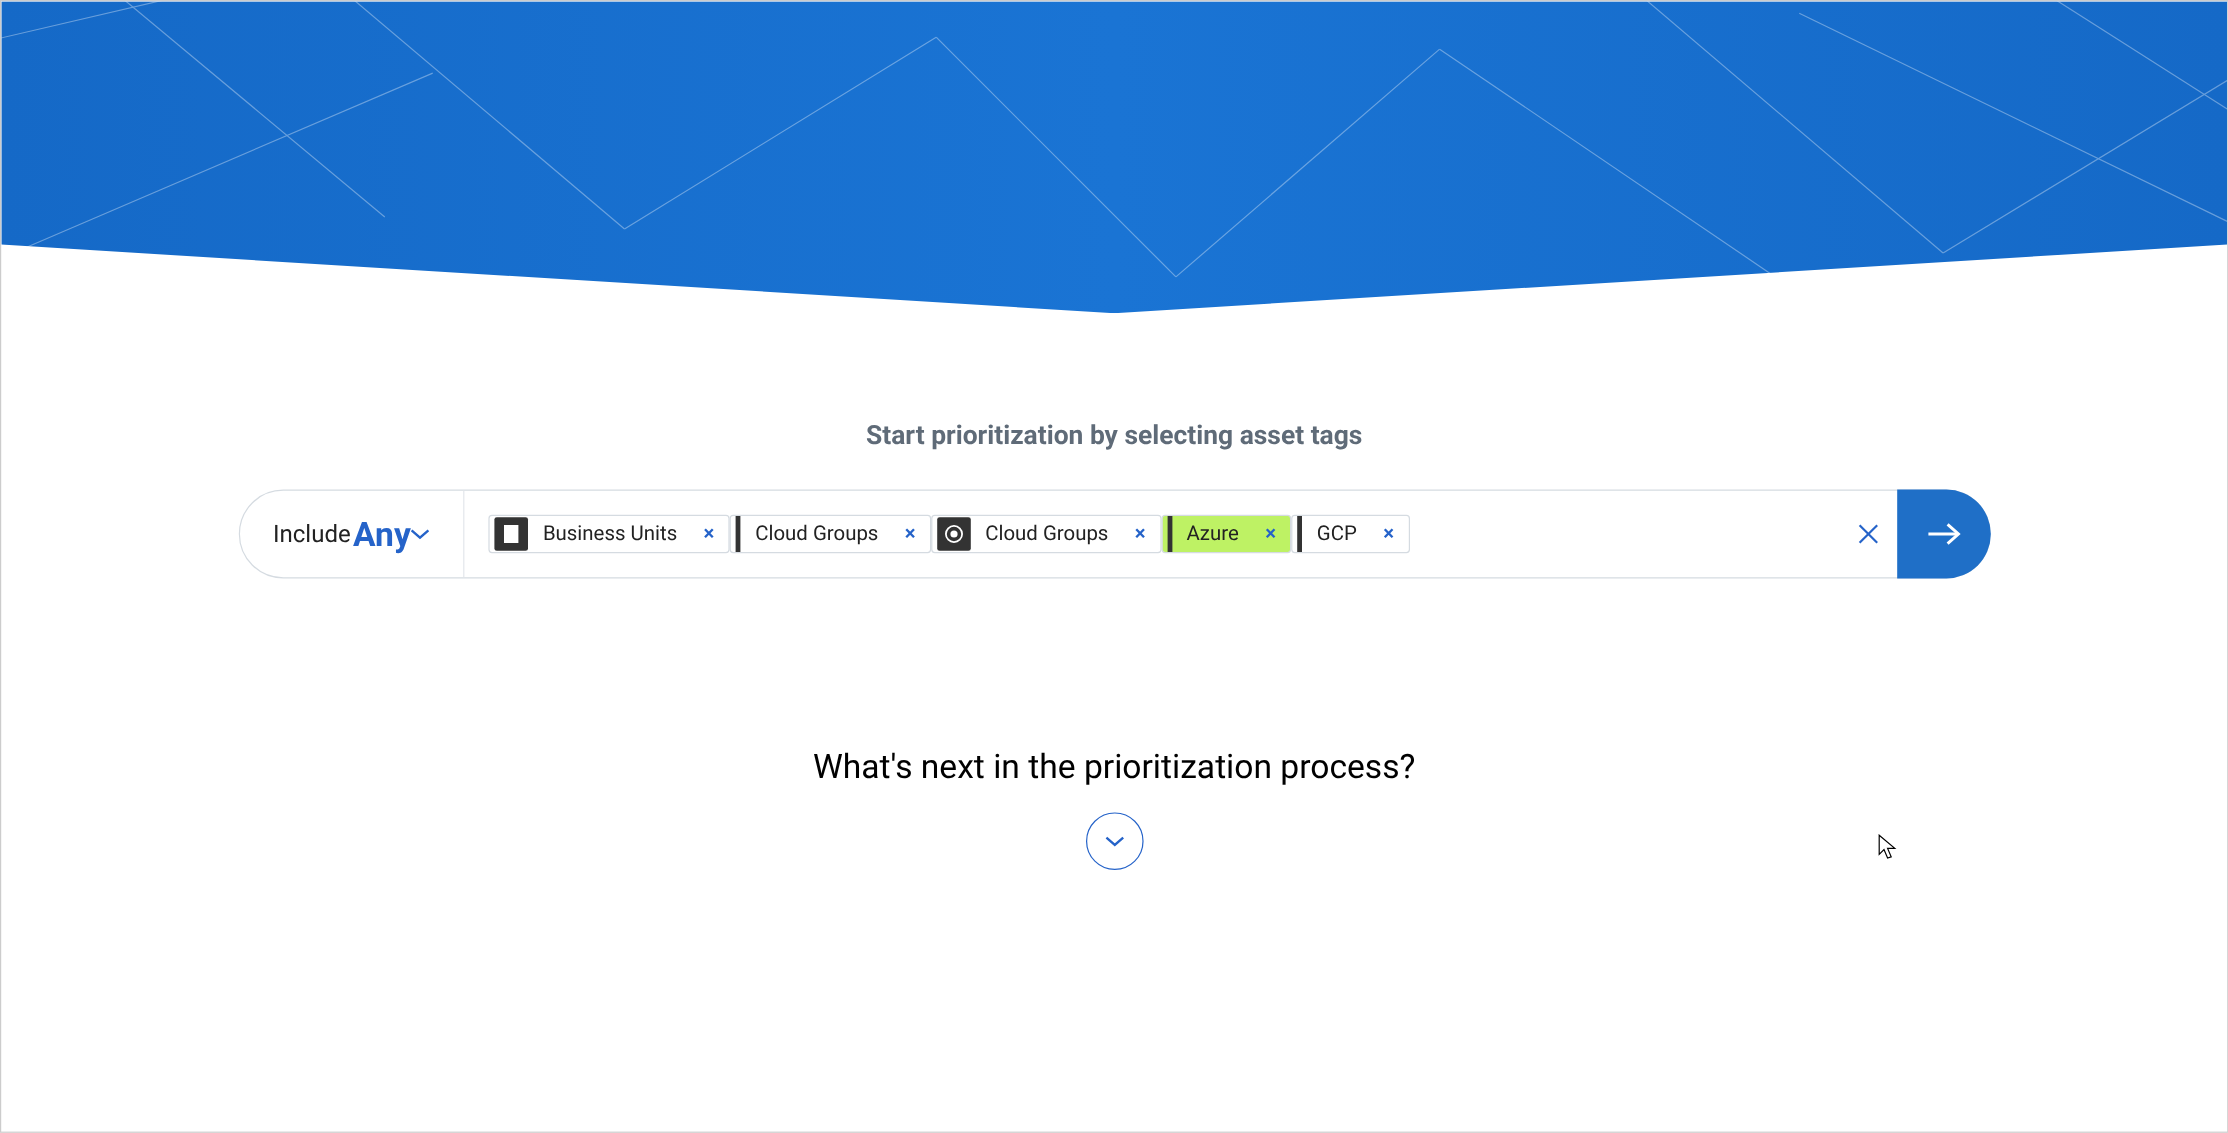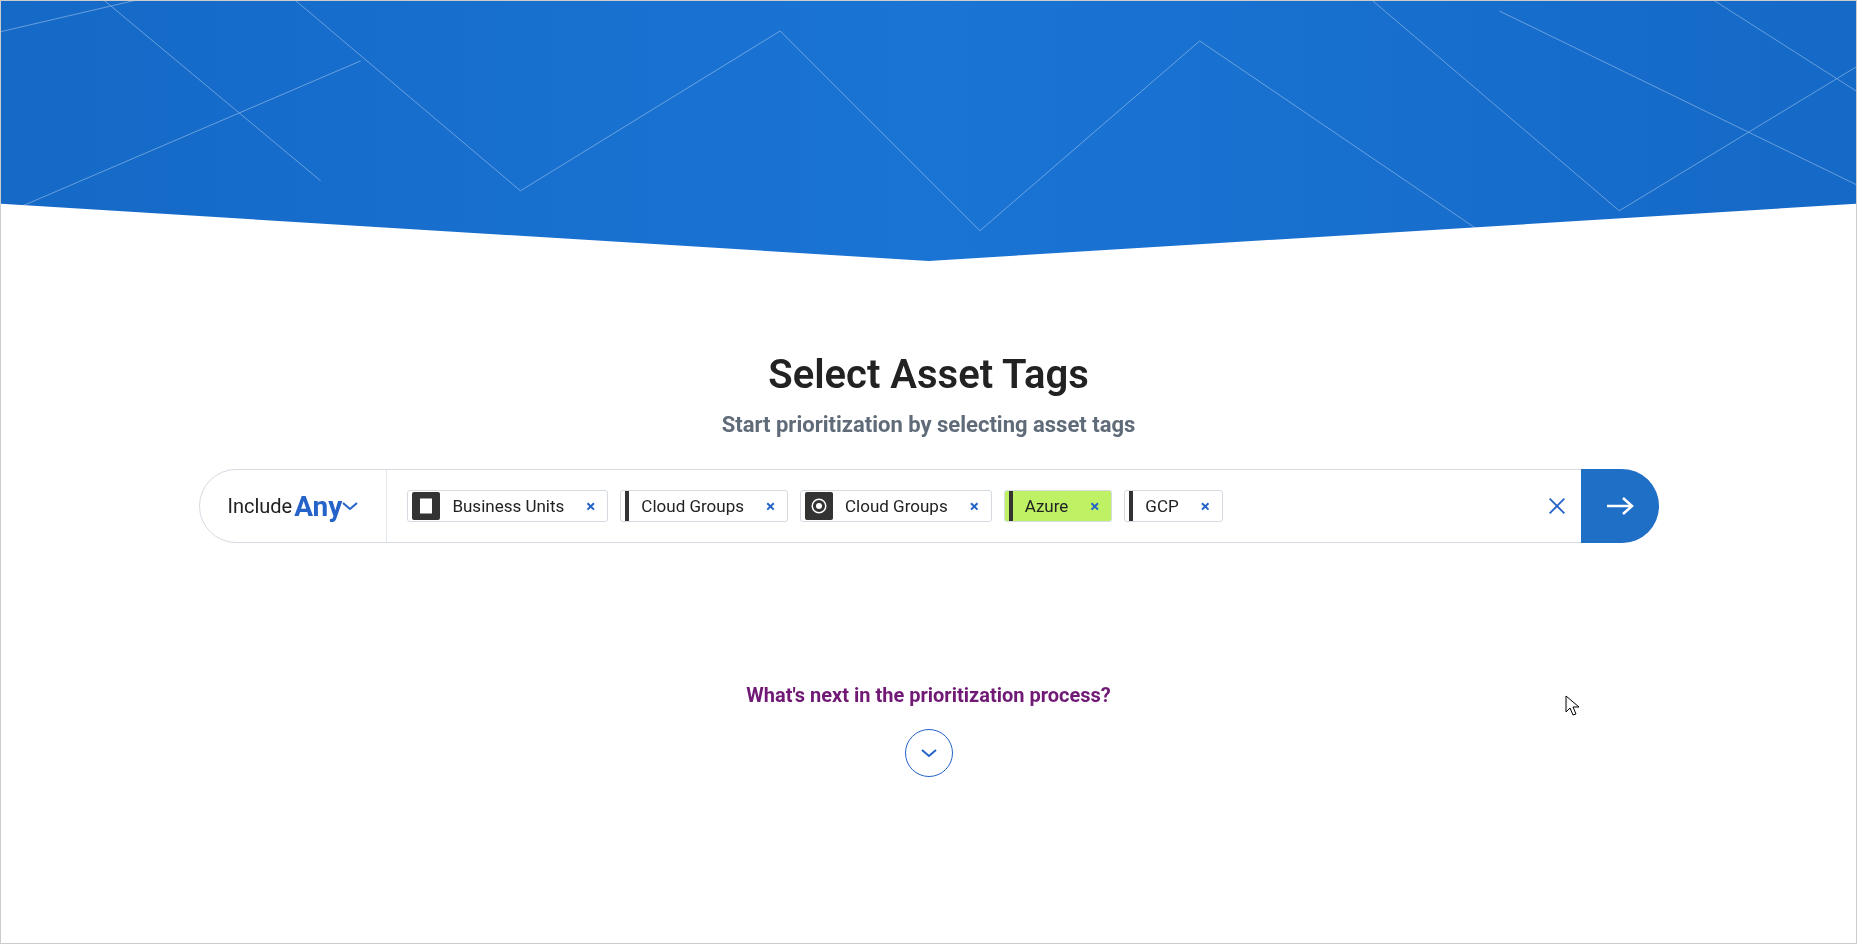--- a/index.html
+++ b/index.html
@@ -34,21 +34,21 @@
   .include {
     display:flex; align-items:center; 
     padding:0 28px; height:100%;
     border-right:1px solid #e3e7ec;
   }
   .include-label { font-size:20px; color:#222; }
   .include-value { font-size:28px; color:#2563c9; font-weight:700; margin-left:2px; }
   .chev { width:16px; height:10px; }
   .chev polyline { fill:none; stroke:#2563c9; stroke-width:2; }
 
-  .tags { display:flex; align-items:center; gap:12px; padding-left:20px; flex:1; }
+  .tags { display:flex; align-items:center; padding-left:20px; flex:1; }
   .tag {
     display:flex; align-items:center; gap:8px;
     height:32px; padding:0 4px 0 4px;
     border:1px solid #d5dbe1; border-radius:3px;
     background:#fff; font-size:17px; color:#222;
   }
   .tag .stripe { width:4px; height:100%; background:#333; }
   .tag .ico {
     width:28px; height:28px; display:flex; align-items:center; justify-content:center;
     background:#333; border-radius:2px;
@@ -69,21 +69,21 @@
     background:#1f6fc7;
     border-top-right-radius:40px; border-bottom-right-radius:40px;
     display:flex; align-items:center; justify-content:center;
     margin-right:-1px; 
     cursor:pointer;
   }
   .go svg { width:30px; height:22px; stroke:#fff; stroke-width:2.5; fill:none; }
 
   
   .whatsnext { text-align:center; margin-top:140px; }
-  .whatsnext-text { font-size:20px; color:#701a75;font-weight:bold; }
+  .whatsnext-text { font-size:28px; color:#000000; }
   .expand {
     width:48px; height:48px; border:1px solid #2563c9; border-radius:50%;
     display:flex; align-items:center; justify-content:center;
     margin:22px auto 0 auto; cursor:pointer;
   }
   .expand svg { width:16px; height:10px; }
   .expand polyline { fill:none; stroke:#2563c9; stroke-width:2; }
 
   .cursor { position:absolute; left:1565px; top:695px; width:18px; height:22px; pointer-events:none; }
 </style>
@@ -104,21 +104,20 @@
         <line x1="1200" y1="40" x2="1480" y2="230"></line>
       <line x1="1350" y1="-20" x2="1620" y2="210"></line>
         <line x1="1620" y1="210" x2="1900" y2="40"></line>
       <line x1="1500" y1="10" x2="1870" y2="190"></line>
         <line x1="1700" y1="-10" x2="1857" y2="90"></line>
     </g>
   </svg>
 </div>
 
 <div class="section">
-  <div class="section-title">Select Asset Tags</div>
   <div class="section-sub">Start prioritization by selecting asset tags</div>
 </div>
 
 <div class="tagbar-wrap">
   <div class="tagbar">
     <div class="include">
       <span class="include-label">Include</span>
       <span class="include-value">Any</span>
       <svg class="chev" viewBox="0 0 16 10">
           <polyline points="1,2 8,8 15,2"></polyline>

